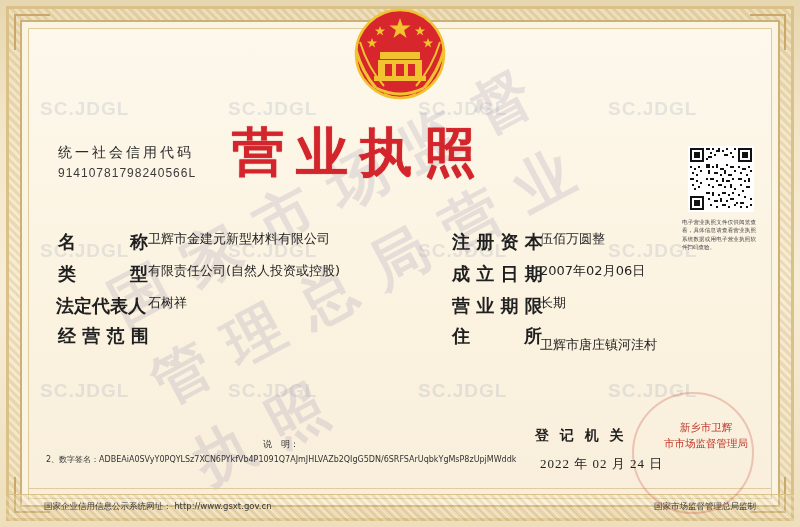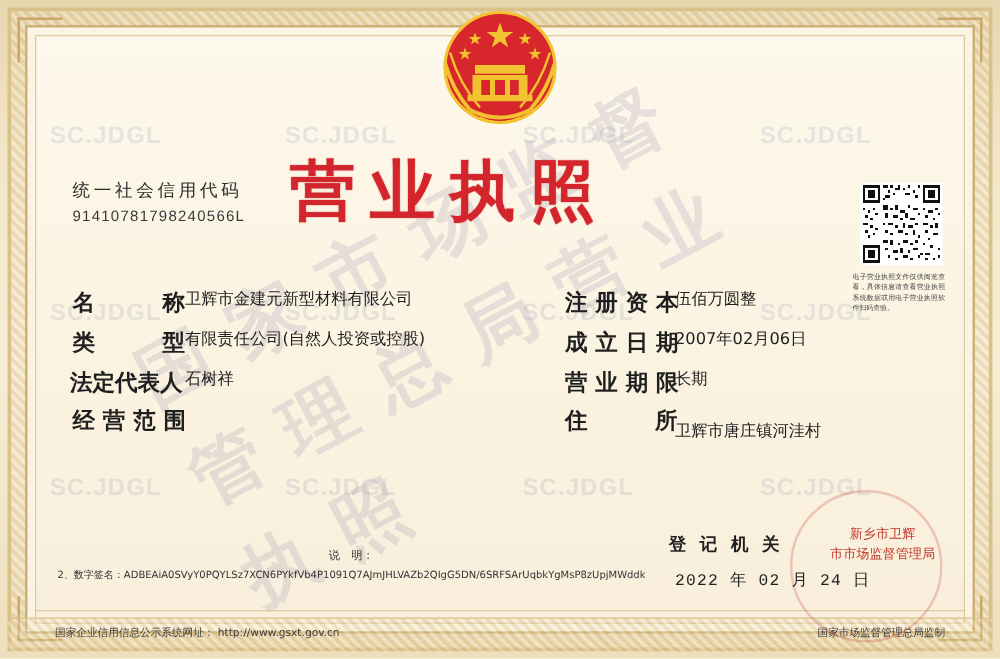--- a/index.html
+++ b/index.html
@@ -211,21 +211,21 @@
     border: 2px solid rgba(200,60,50,0.45);
     z-index: 6;
     opacity: .55;
   }
   .issue-date {
     position: absolute;
     left: 540px;
     top: 455px;
     font-size: 13px;
     color: #1f1f1f;
-    font-family: Liberation Mono, monospace;
+    font-family: Liberation Serif, serif;
     letter-spacing: 1px;
     z-index: 6;
   }
 
   
   .notes {
     position: absolute;
     left: 46px;
     top: 438px;
     width: 470px;

